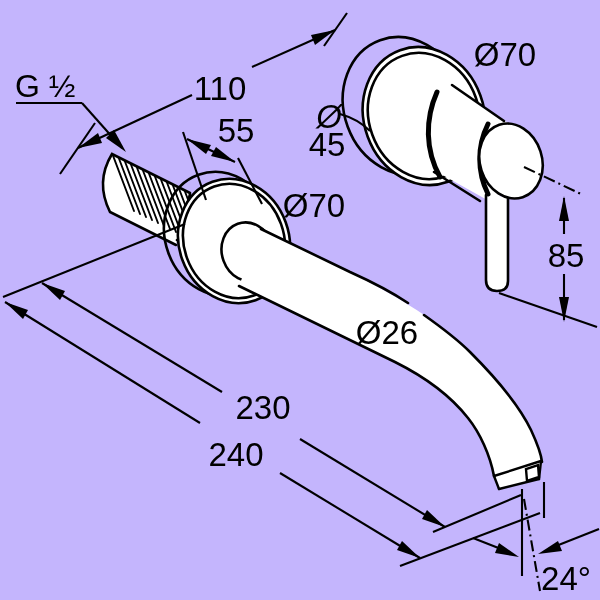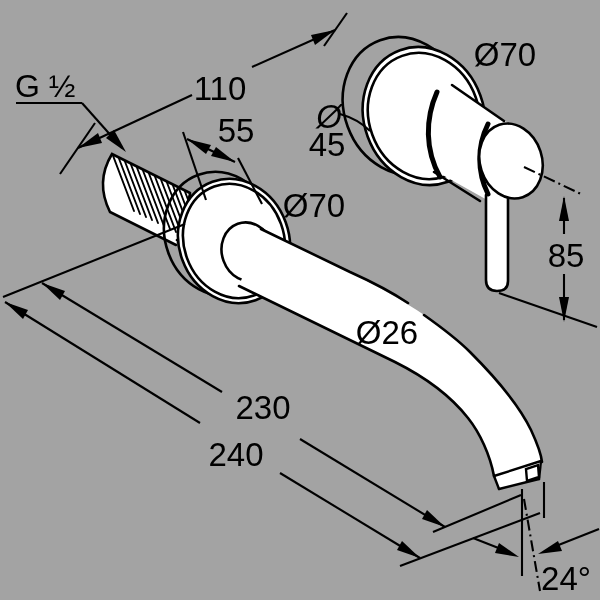--- a/index.html
+++ b/index.html
@@ -1,16 +1,16 @@
 <!DOCTYPE html>
 <html><head>
 <meta charset="utf-8">
 <style>
   html,body{margin:0;padding:0;background:#ffffff;}
-  .stage{position:relative;width:600px;height:600px;background:#a3a3a3;overflow:hidden;
+  .stage{position:relative;width:600px;height:600px;background:#c4b5fd;overflow:hidden;
          font-family:"Liberation Sans", sans-serif;}
   svg{display:block;}
   text{font-family:"Liberation Sans", sans-serif;fill:#000;}
   .dim{font-size:33px;}
   .dim-small{font-size:32px;}
   .it{font-style:italic;}
 </style>
 </head>
 <body>
 

